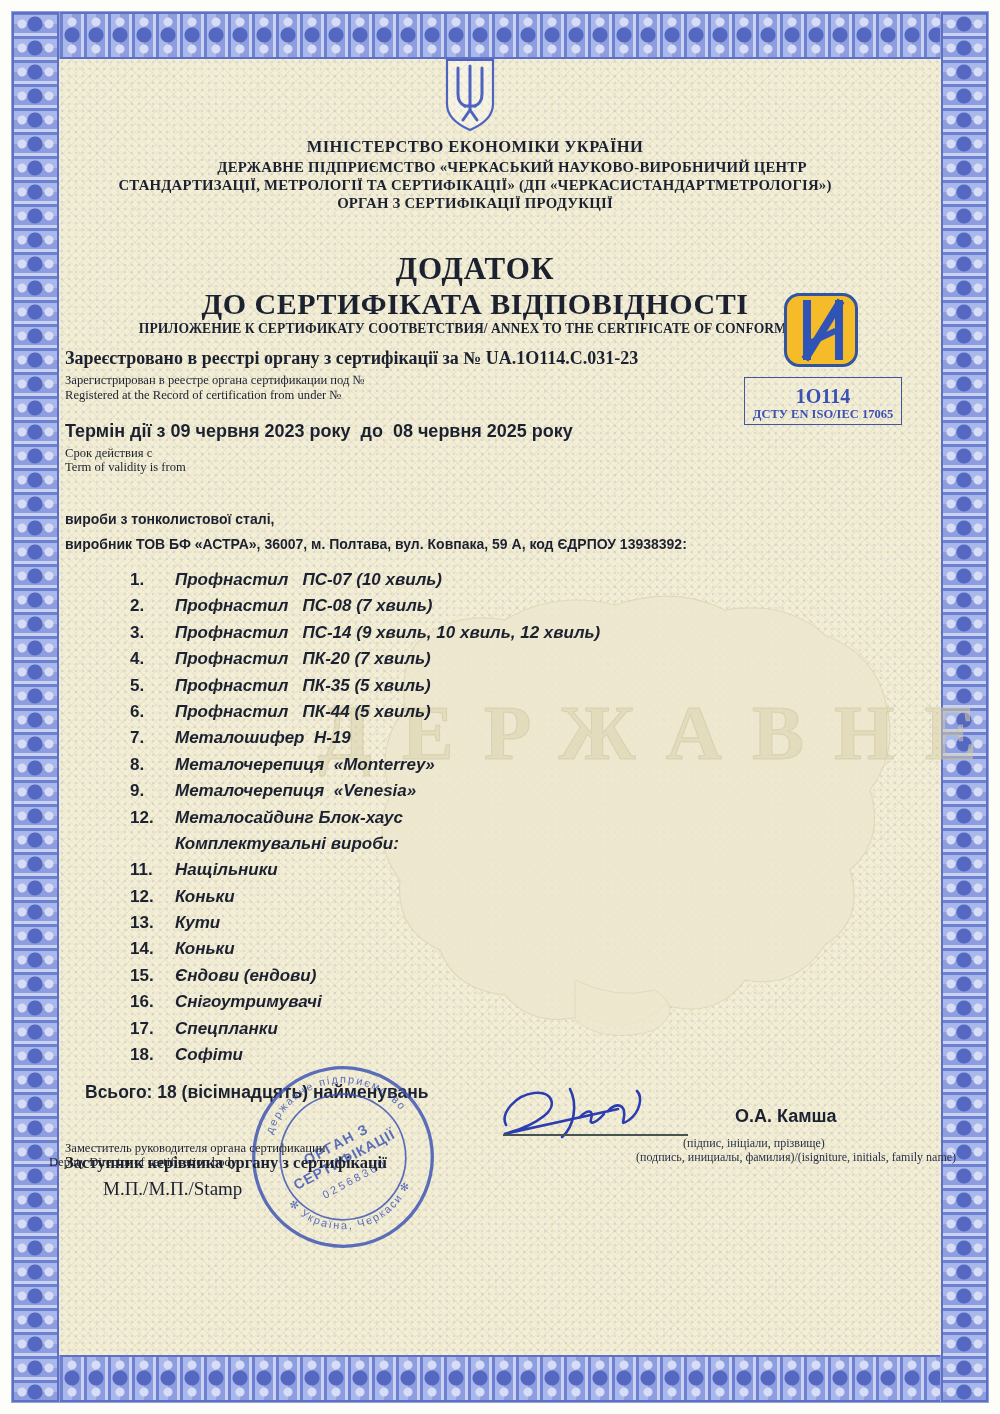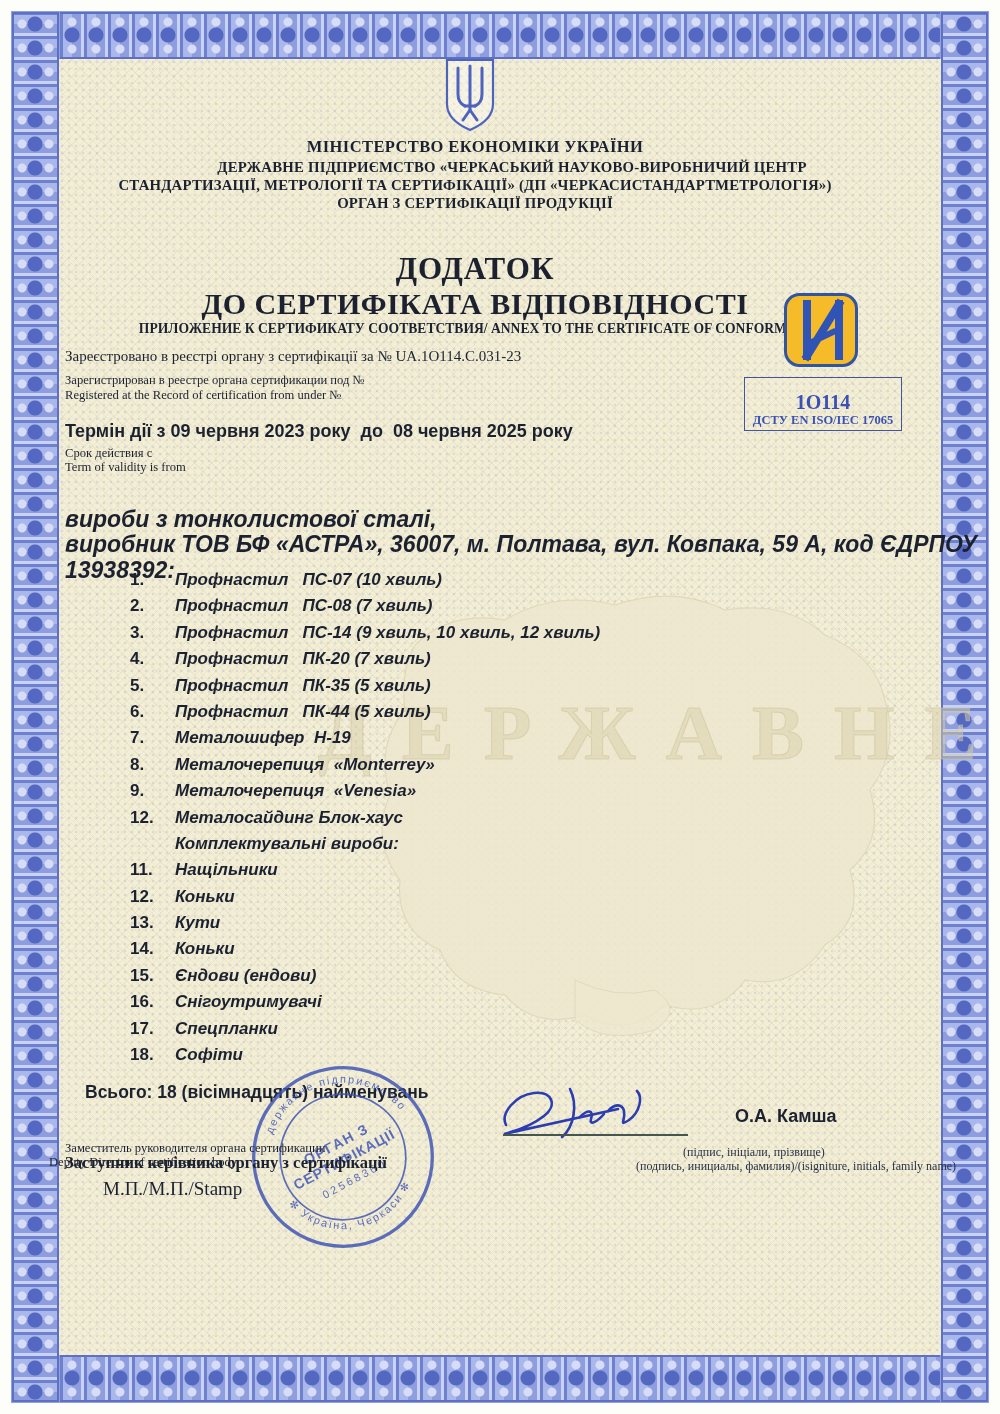--- a/index.html
+++ b/index.html
@@ -32,34 +32,34 @@
      background-size:7px 7px,auto,auto;}
   .abs{position:absolute;}
   .ctr{left:60px;width:830px;text-align:center;}
   
   .hdr1{font-weight:bold;font-size:16.5px;letter-spacing:.4px;}
   .hdr2{font-weight:bold;font-size:14.8px;letter-spacing:.2px;line-height:18.5px;}
   
   .t1{font-weight:bold;font-size:31px;letter-spacing:1px;line-height:33px;}
   .t2{font-weight:bold;font-size:30px;letter-spacing:.5px;line-height:33px;}
   .tsub{font-weight:bold;font-size:13.6px;margin-top:3px;}
-  .regua{font-weight:normal;font-size:15px;}
+  .regua{font-weight:bold;font-size:18px;}
   .small{font-size:12.6px;line-height:14.5px;}
   .sans{font-family:"Liberation Sans",sans-serif;}
   .validua{font-weight:bold;font-size:18px;white-space:pre;}
-  .prod{font-weight:bold;font-size:23px;line-height:26px;font-style:italic;}
+  .prod{font-weight:bold;font-size:14px;line-height:26px;}
   .item-row{height:26.4px;display:flex;align-items:baseline;}
   .item-num{display:inline-block;width:45px;font-weight:bold;font-size:17px;}
   .item-text{font-weight:bold;font-size:17px;white-space:pre;font-style:italic;}
   .total{font-weight:bold;font-size:17.5px;}
   .sgt-ua{font-weight:bold;font-size:16.5px;margin-top:38px;}
   .mp{font-size:19px;}
   .name{font-weight:bold;font-size:18px;}
-  .cap{font-size:12px;color:#2a3146;margin-top:9px;}
-  .accbox{border:1.5px solid #44549e;color:#3b52b4;text-align:center;padding-top:14px;}
+  .cap{font-size:12px;color:#2a3146;}
+  .accbox{border:1.5px solid #44549e;color:#3b52b4;text-align:center;padding-top:8px;}
   .accbox .c1{font-weight:bold;font-size:20px;line-height:21px;}
   .accbox .c2{font-weight:bold;font-size:12.5px;line-height:14px;}
   .wmtext{font-size:78px;font-weight:bold;letter-spacing:30px;color:rgba(216,207,170,.5);
           -webkit-text-stroke:1px rgba(205,195,158,.55);}
   .sigline{height:2px;background:#47554f;}
 </style>
 </head>
 <body>
 
 <div class="page">

